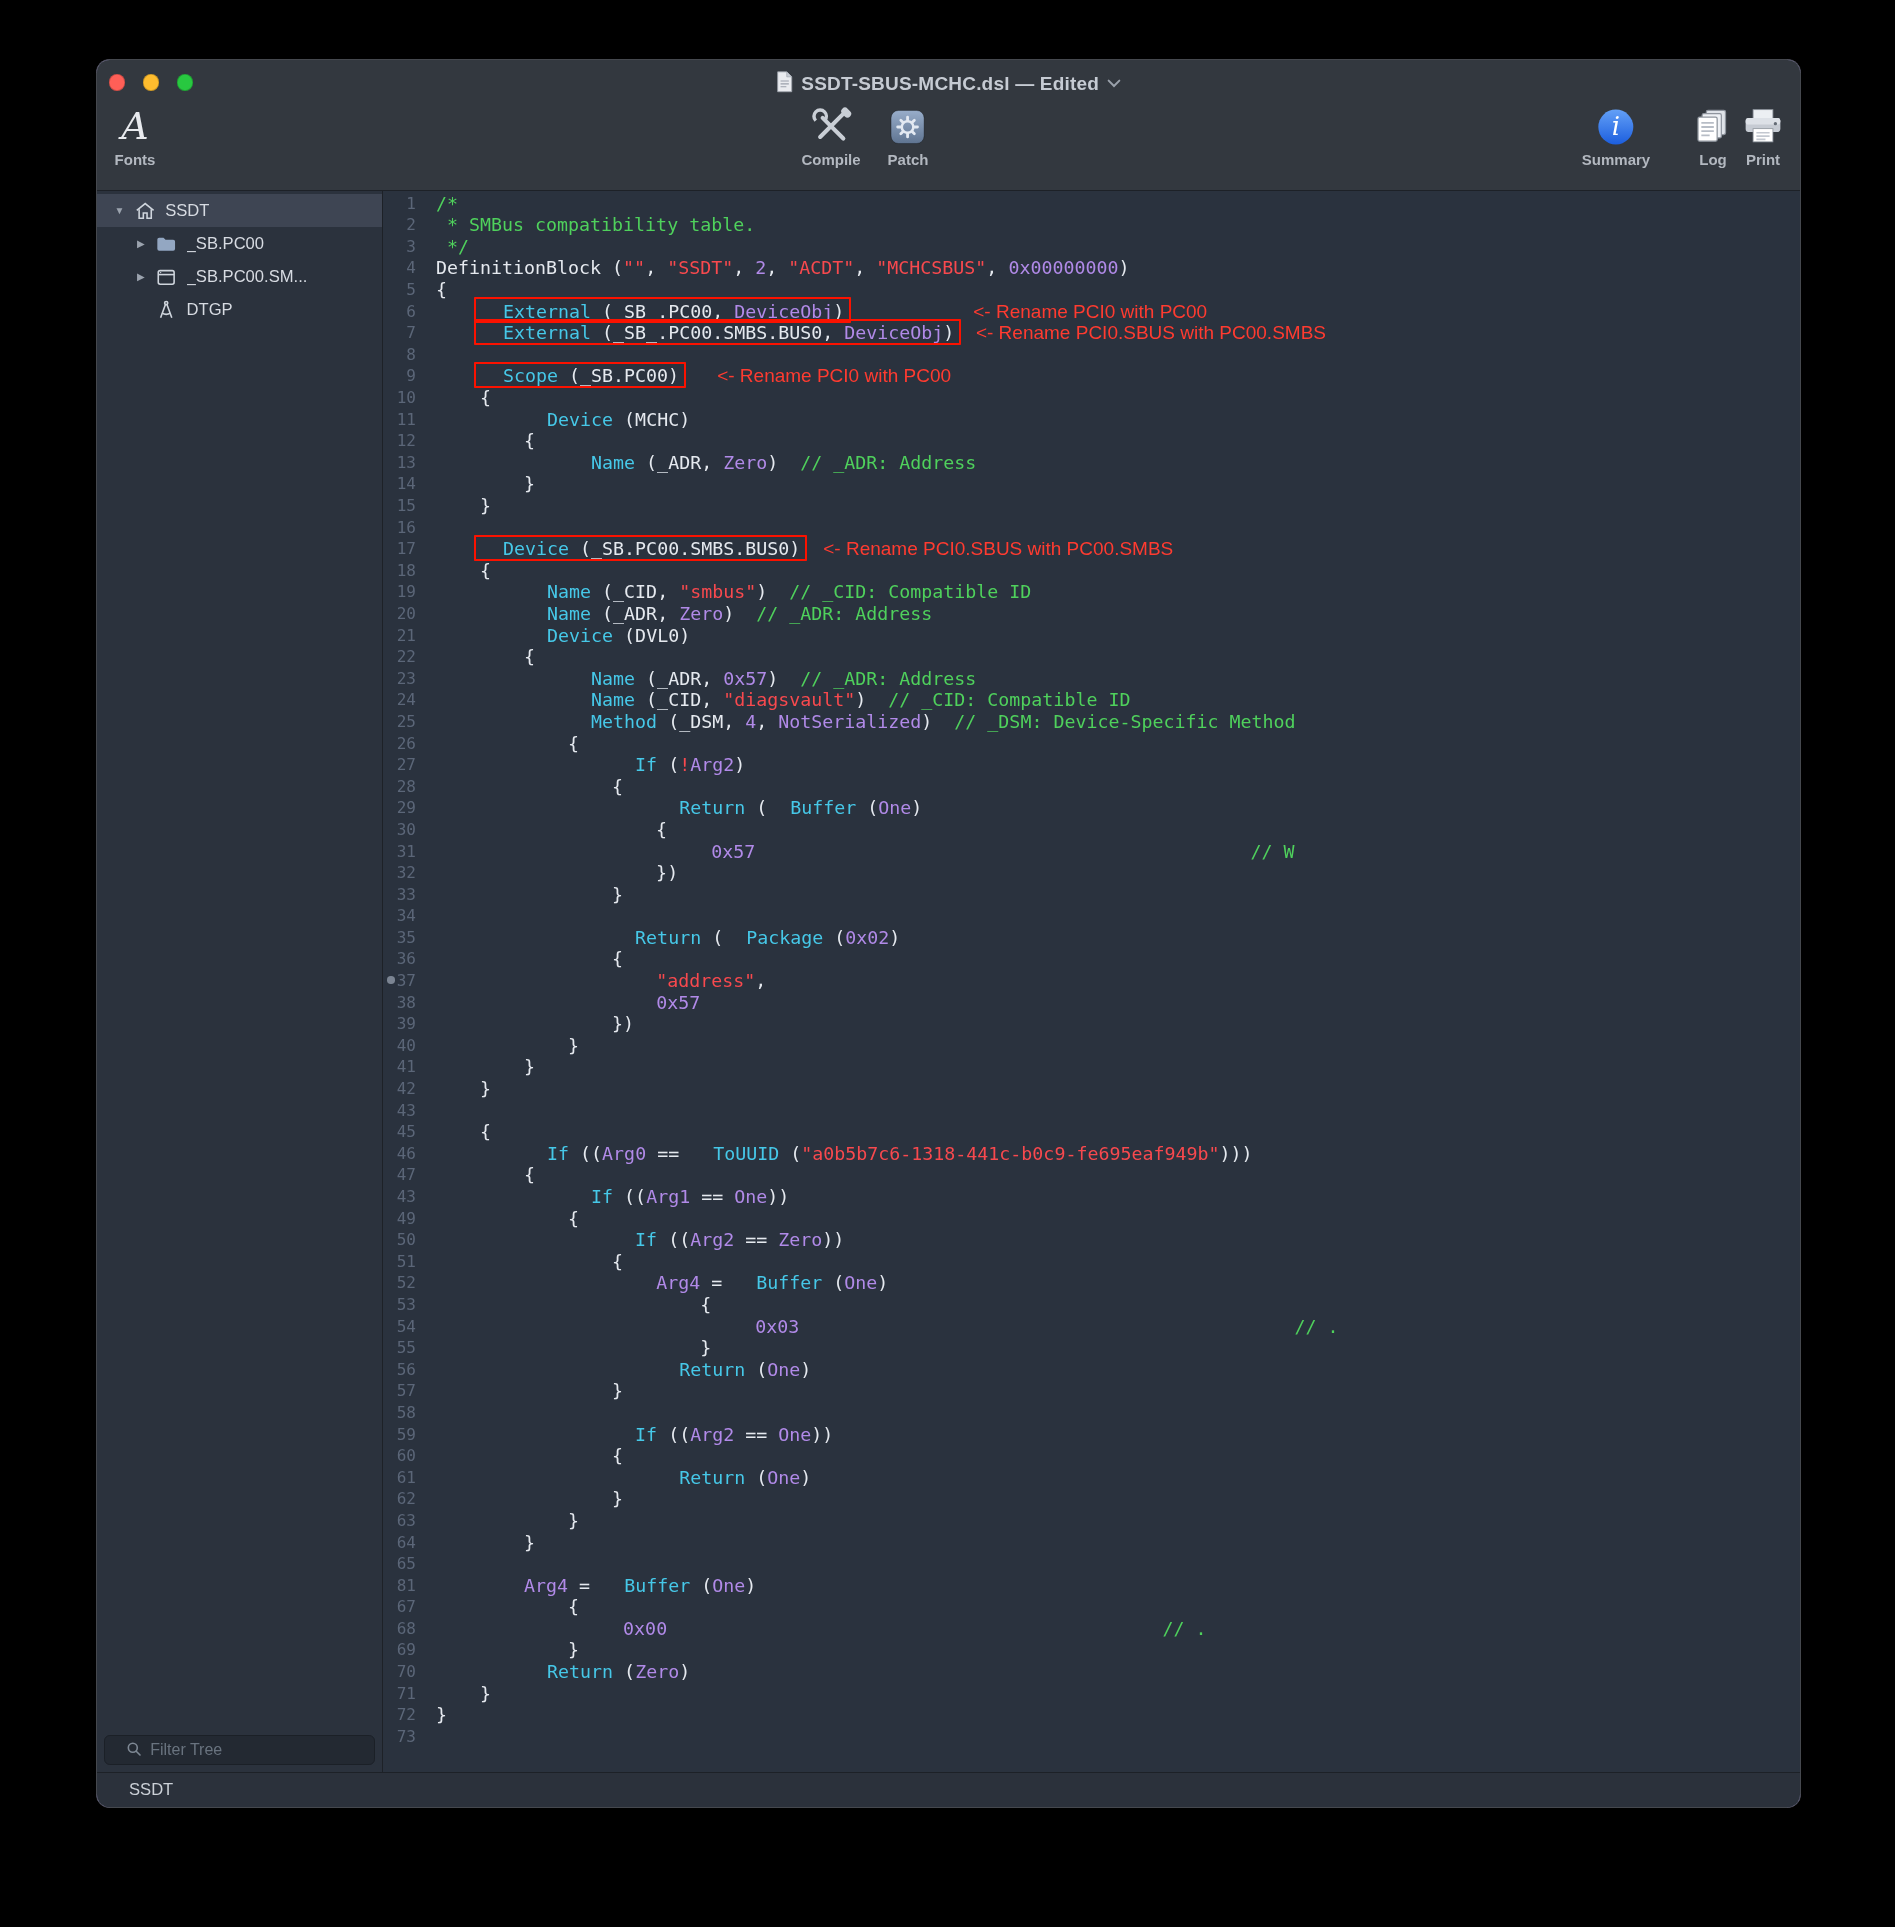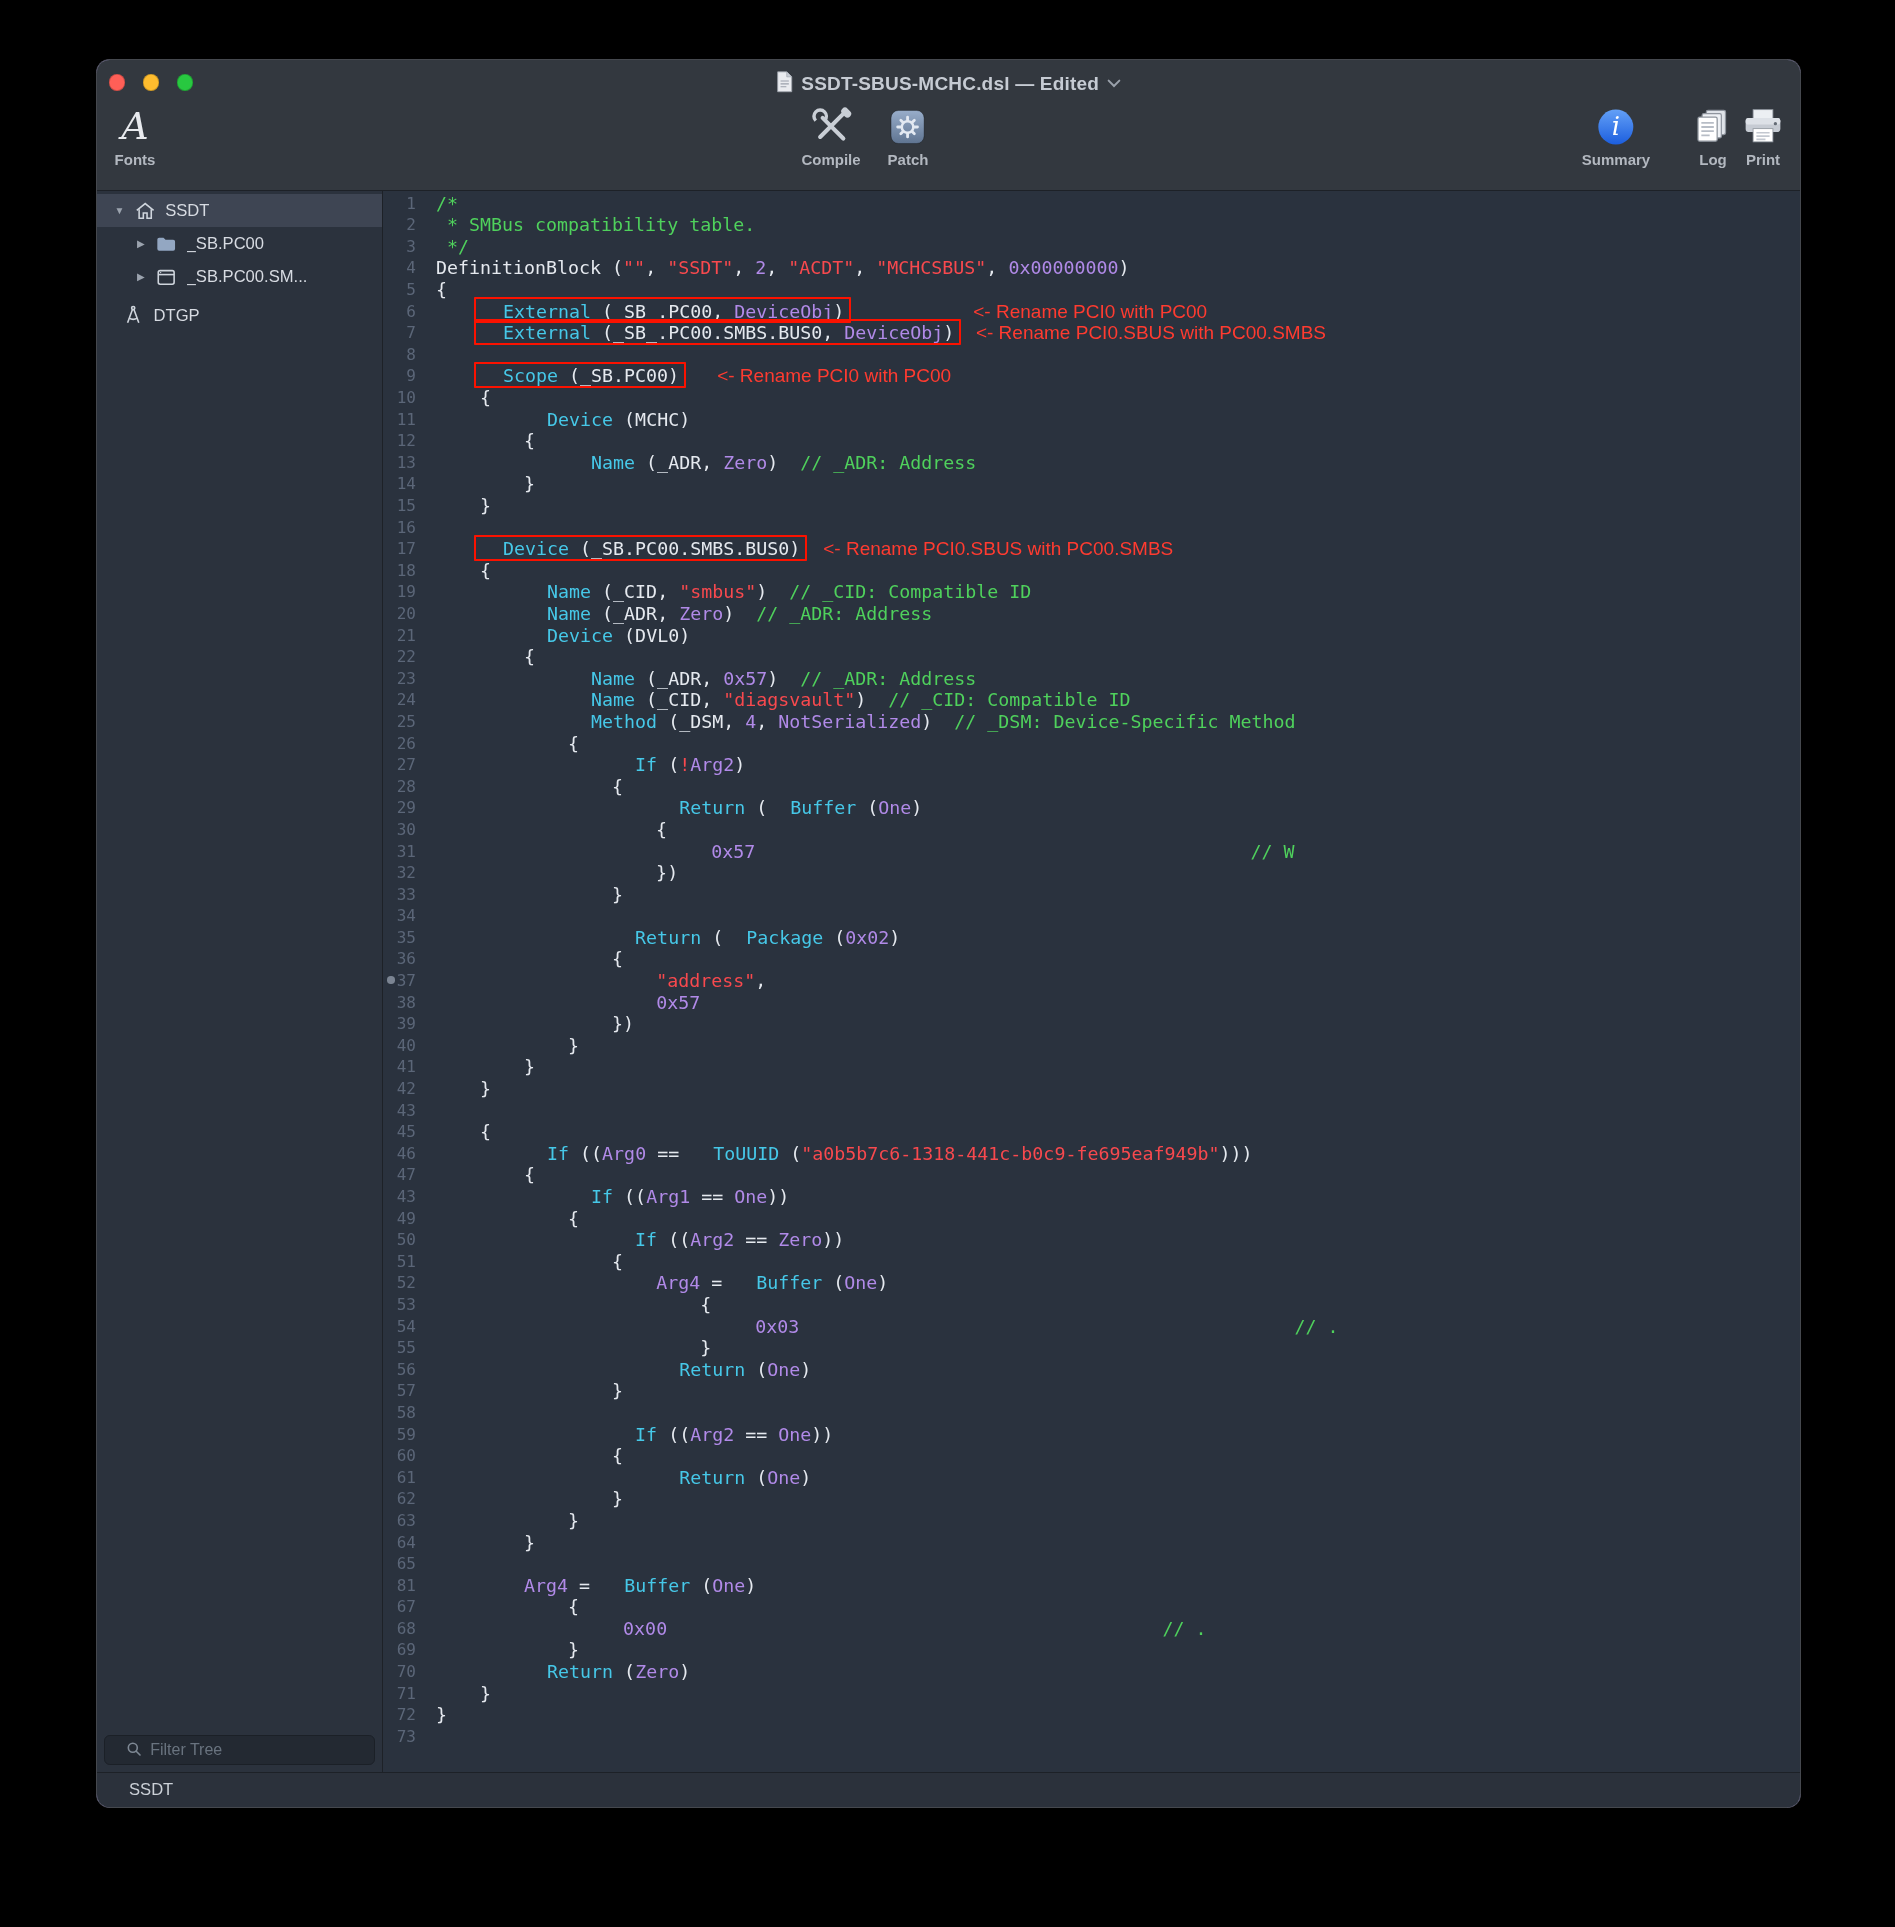--- a/index.html
+++ b/index.html
@@ -212,21 +212,21 @@
             <span class="disc">▶</span>
             <span class="ticon">
               <svg width="22.4" height="22.4" viewBox="0 0 24 24" fill="none" stroke="#cfd5dd" stroke-width="1.7">
                 <rect x="3.5" y="5" width="17" height="14.5" rx="2"></rect>
                 <path d="M3.5 9.2 h17"></path>
                 <circle cx="6" cy="7.1" r="0.8" fill="#cfd5dd" stroke="none"></circle>
               </svg>
             </span>
             <span class="tlabel">_SB.PC00.SM...</span>
           </div>
-          <div class="trow" style=" align-items: flex-end;">
+          <div class="trow" style="padding-left: 33px;">
             <span class="disc"></span>
             <span class="ticon">
               <svg width="22.4" height="22.4" viewBox="0 0 24 24" fill="none" stroke="#cfd5dd" stroke-width="1.7">
                 <circle cx="12" cy="4.3" r="1.7"></circle>
                 <path d="M11.2 6 L6 20 M12.8 6 L18 20"></path>
                 <path d="M7.6 15.2 a8.5 8.5 0 0 0 8.8 0"></path>
               </svg>
             </span>
             <span class="tlabel">DTGP</span>
           </div>

